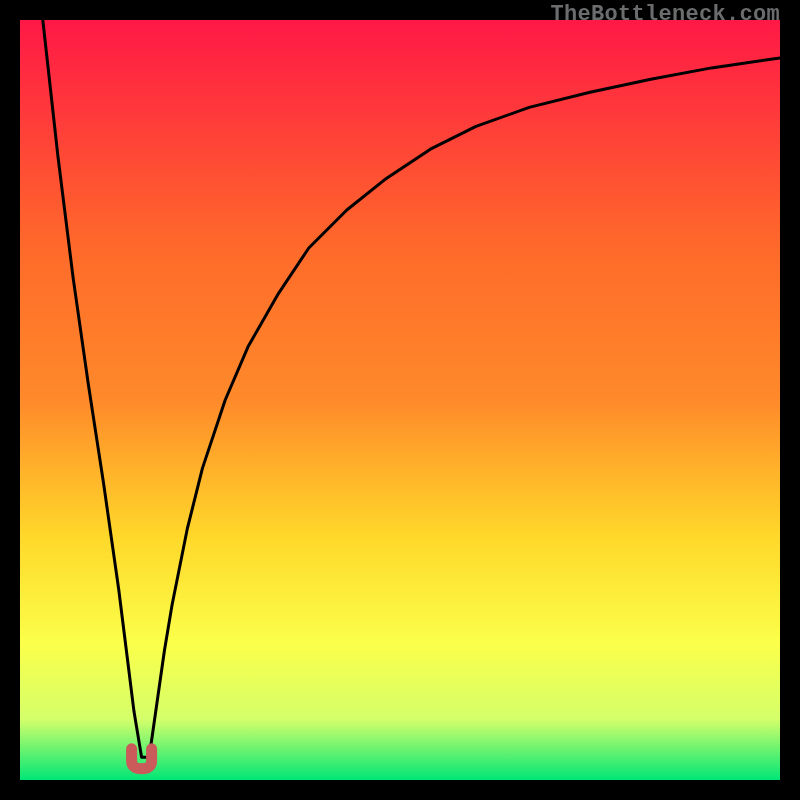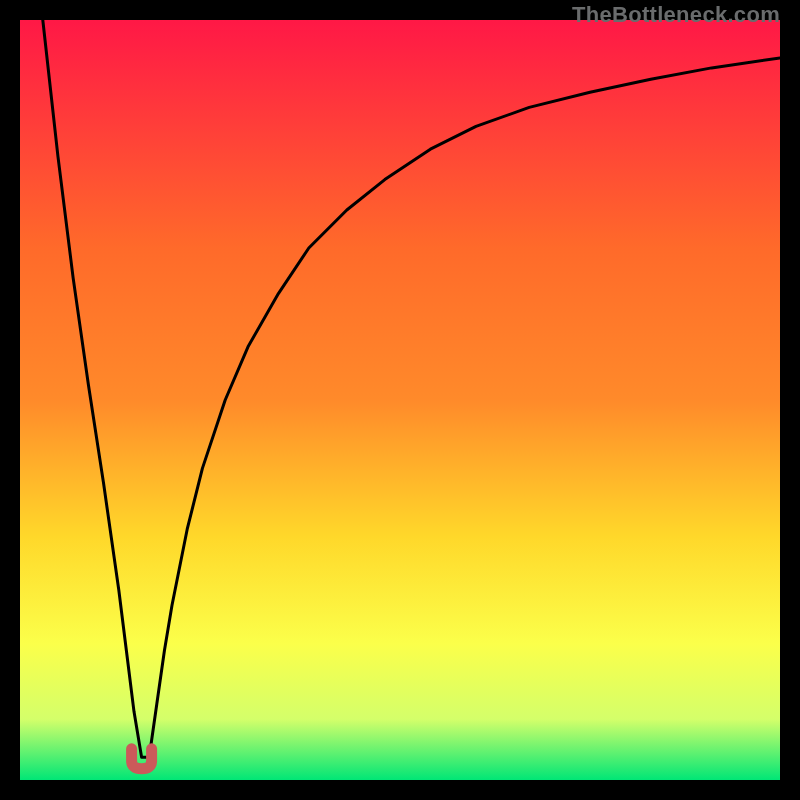--- a/index.html
+++ b/index.html
@@ -18,21 +18,21 @@
     left: 20px;
     top: 20px;
     width: 760px;
     height: 760px;
     overflow: hidden;
   }
   .watermark {
     position: absolute;
     top: 2px;
     right: 20px;
-    font-family: Liberation Sans, sans-serif;
+    font-family: Liberation Mono, monospace;
     font-size: 22px;
     font-weight: bold;
     color: #6a6c6d;
     letter-spacing: 0.3px;
     z-index: 10;
   }
 </style>
 </head>
 <body>
 

